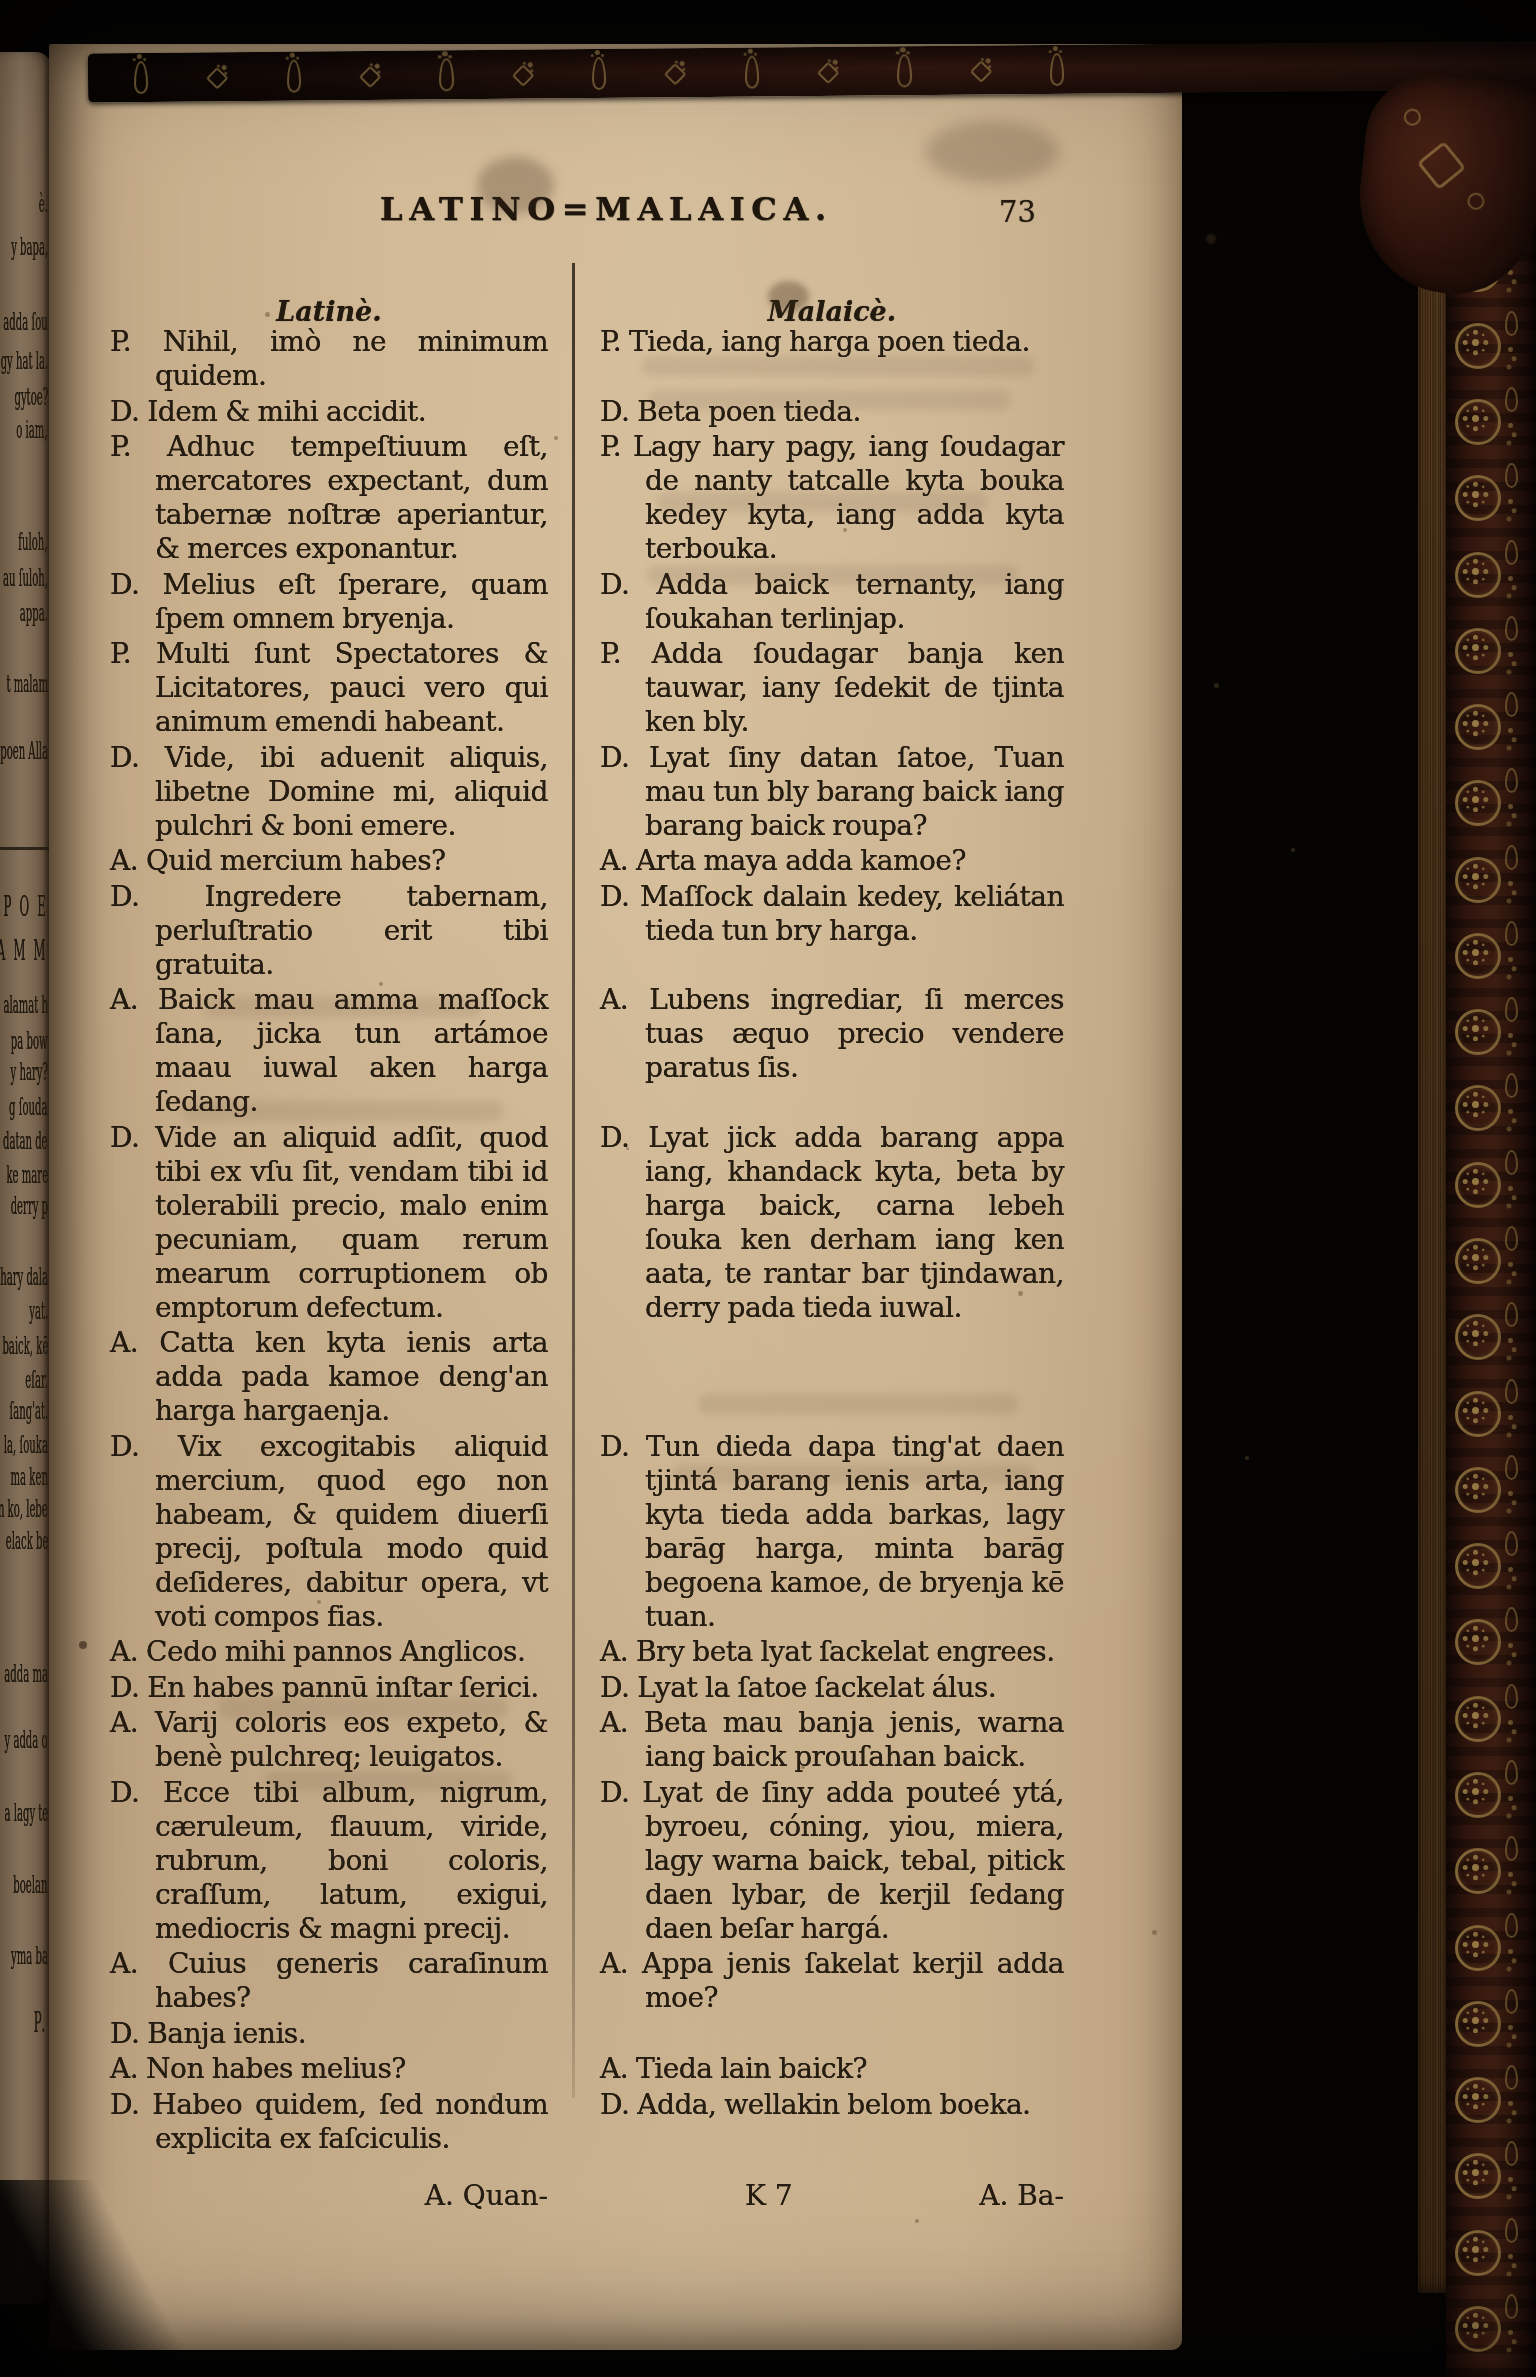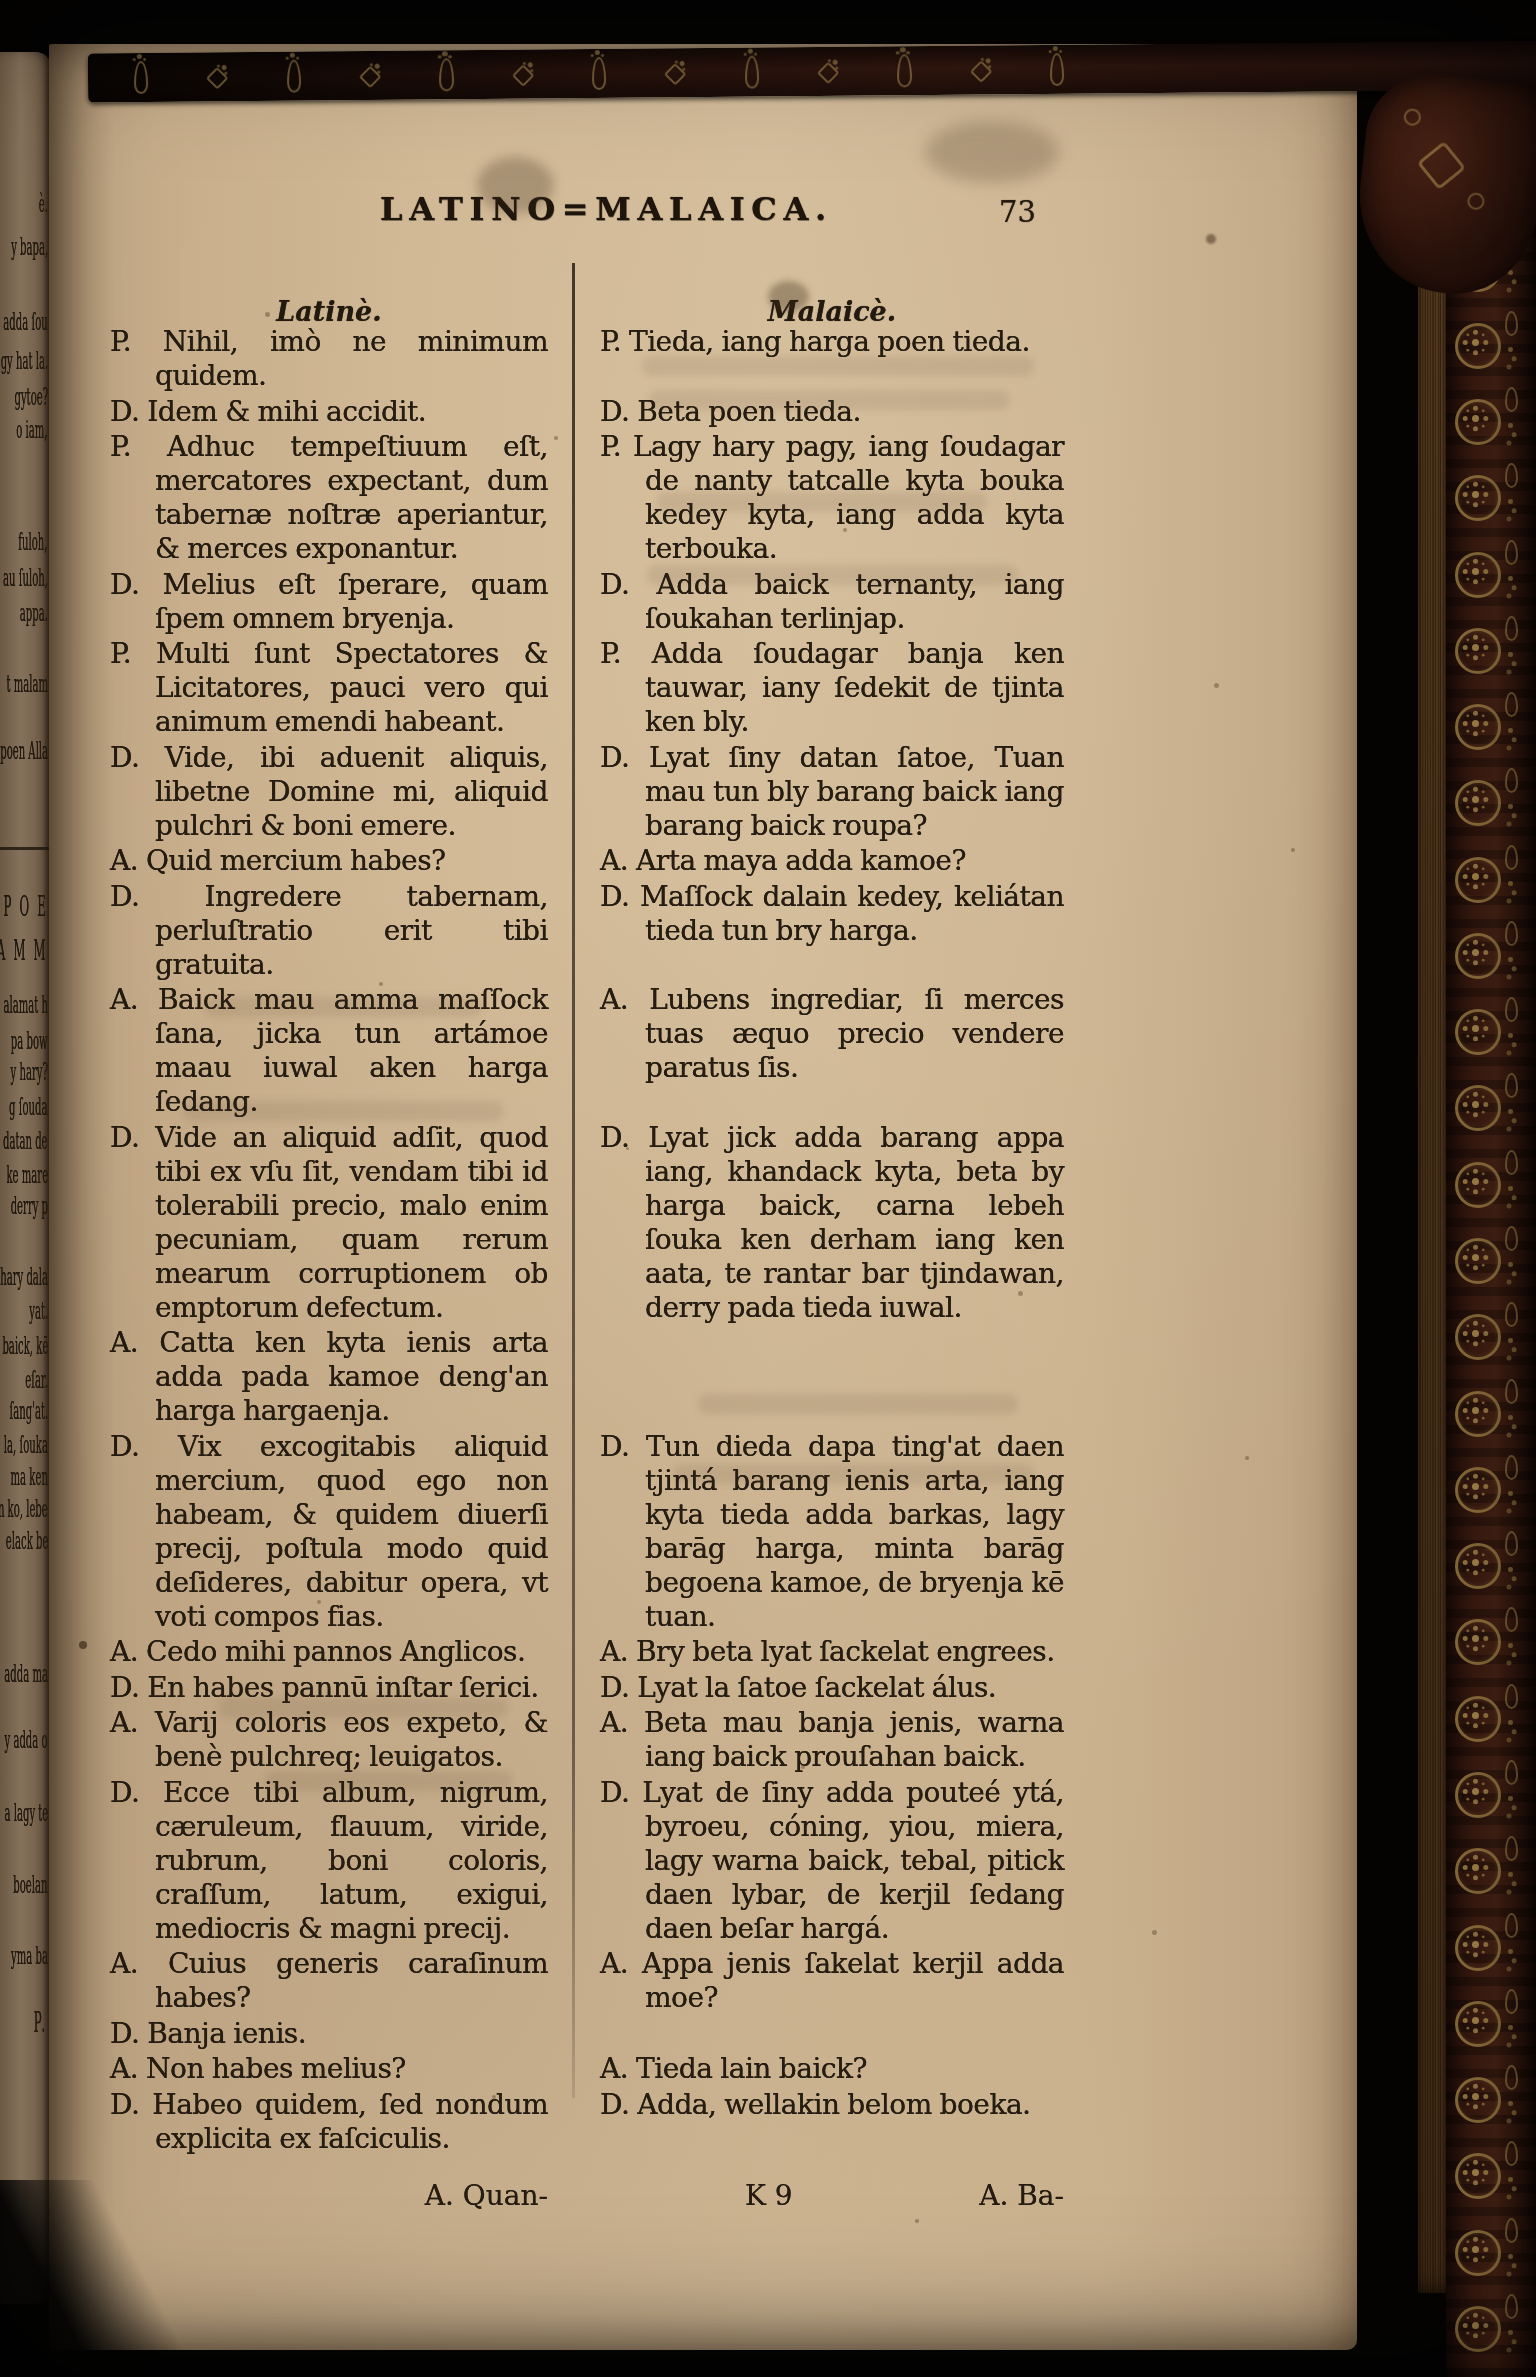--- a/index.html
+++ b/index.html
@@ -7,21 +7,21 @@
          font-family:"DejaVu Serif","Liberation Serif",serif;}
   
   .sliver{position:absolute;left:0;top:52px;width:51px;height:2252px;
     background:linear-gradient(90deg,#9c8163 0%,#b2987a 40%,#8e755a 84%,#5e4a35 94%,#3a2c1f 100%);
     border-radius:0 15.5px 13.4px 0;box-shadow:inset -9.3px 0 12.4px -5.2px rgba(25,16,10,.7);overflow:hidden;}
   .frag{position:absolute;right:3.1px;white-space:nowrap;font-size:24px;color:#2a2013;
         transform:scaleX(.42);transform-origin:100% 50%;text-shadow:0 0 0.5px rgba(40,30,18,.8);}
   .frag.caps{font-size:28px;letter-spacing:5.2px;}
   .sliver-rule{position:absolute;left:0;width:100%;height:2.6px;background:rgba(35,26,16,.8);}
   
-  .page{position:absolute;left:49px;top:44px;width:1308px;height:2306px;border-radius:3.1px 13.4px 10.3px 4.1px;
+  .page{position:absolute;left:49px;top:44px;width:1133px;height:2306px;border-radius:3.1px 13.4px 10.3px 4.1px;
     background:
       radial-gradient(120% 90% at 70% 20%, rgba(255,244,220,.10), transparent 60%),
       radial-gradient(100% 80% at 30% 80%, rgba(90,65,40,.12), transparent 55%),
       linear-gradient(90deg,#ad9371 0%,#c5ab88 5%,#d0b794 30%,#d2ba97 55%,#cbb28f 80%,#c0a684 94%,#b49a78 100%);
     box-shadow:inset 31px 0 46px -20.6px rgba(40,26,14,.55),inset -26px 0 57px -31px rgba(60,40,22,.45),
                inset 0 -31px 62px -36px rgba(50,32,18,.5),inset 0 26px 57px -36px rgba(45,30,16,.5);}
   .stain,.ghost,.speck{position:absolute;pointer-events:none;}
   .ghost{background:rgba(70,50,28,.10);filter:blur(3.6px);height:19.6px;border-radius:9.3px;}
   .stain{border-radius:50%;}
   .speck{border-radius:50%;background:rgba(94,72,46,.45);}
@@ -247,21 +247,21 @@
     <p class="entry latin"><span class="spk">A.</span> <span class="txt">Non habes melius?</span></p>
     <p class="entry malay"><span class="spk">A.</span> <span class="txt">Tieda lain baick?</span></p>
   </div>
 
   <div class="row">
     <p class="entry latin"><span class="spk">D.</span> <span class="txt">Habeo quidem, ſed nondum explicita ex faſciculis.</span></p>
     <p class="entry malay"><span class="spk">D.</span> <span class="txt">Adda, wellakin belom boeka.</span></p>
   </div>
 <div class="footer-row">
         <span class="catchword-left">A. Quan-</span>
-        <span class="signature">K 9</span>
+        <span class="signature">K 7</span>
         <span class="catchword-right">A. Ba-</span>
       </div>
     </div>
   <div class="stain" style="left: 428px; top: 113px; width: 77px; height: 57px; background: rgba(60, 42, 24, 0.28); filter: blur(5.2px);"></div>
       <div class="stain" style="left: 719px; top: 237px; width: 41px; height: 31px; background: rgba(60, 42, 24, 0.35); filter: blur(3.1px);"></div>
       <div class="stain" style="left: 876px; top: 77px; width: 134px; height: 62px; background: rgba(60, 42, 24, 0.22); filter: blur(7.2px);"></div>
       <div class="stain" style="left: 1157px; top: 190px; width: 10.3px; height: 10.3px; background: rgba(60, 42, 24, 0.5); filter: blur(1px);"></div>
       <div class="stain" style="left: 30px; top: 1597px; width: 8.2px; height: 8.2px; background: rgba(60, 42, 24, 0.65); filter: blur(0.5px);"></div>
       <div class="ghost" style="left: 593px; top: 312px; width: 392px;"></div>
       <div class="ghost" style="left: 600px; top: 346px; width: 361px;"></div>

